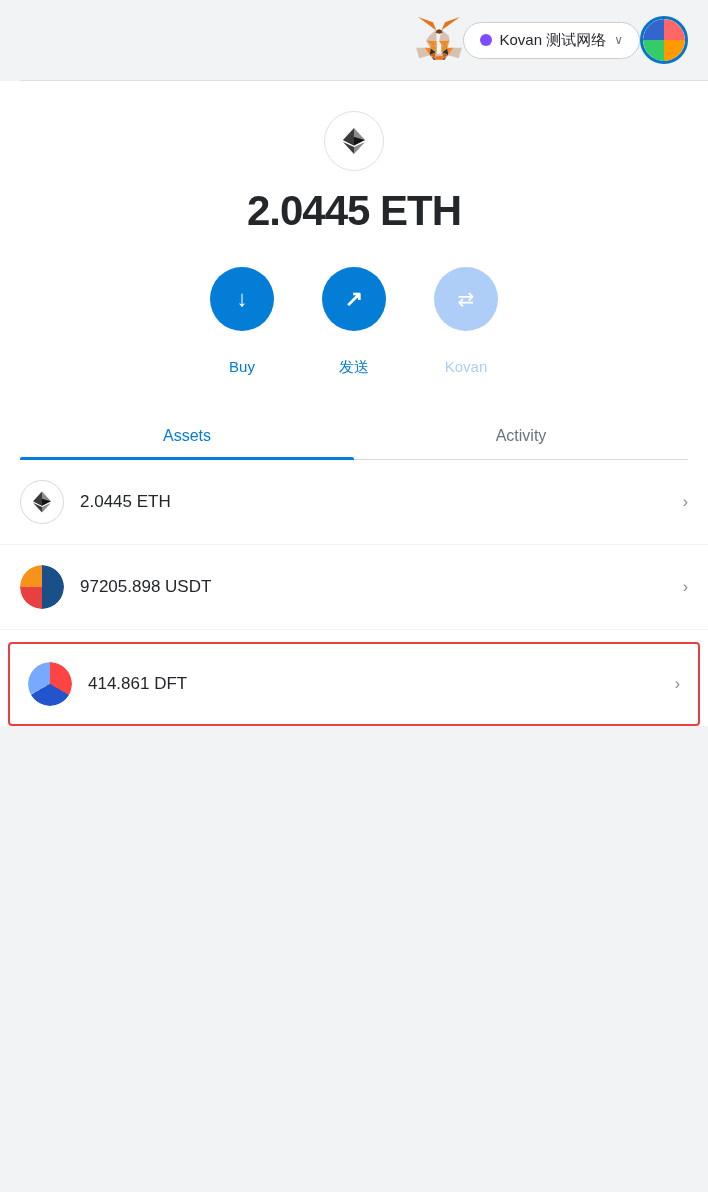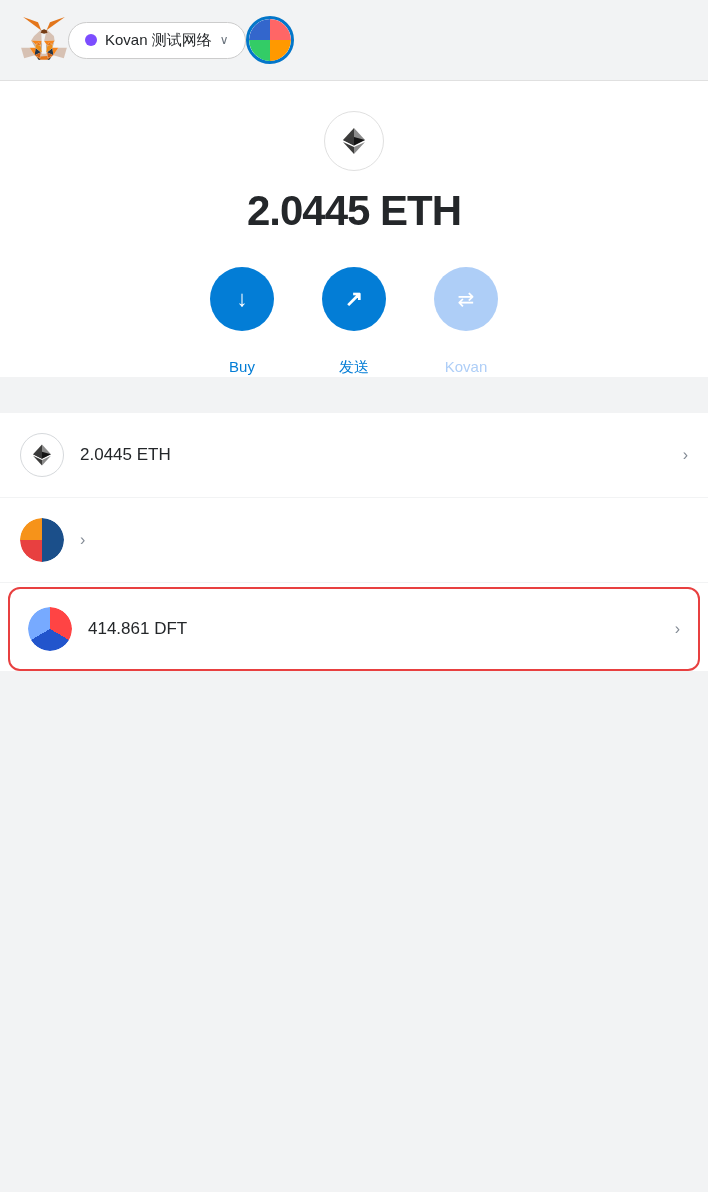--- a/index.html
+++ b/index.html
@@ -8,24 +8,25 @@
       min-height: 1192px;
       font-family: -apple-system, BlinkMacSystemFont, 'Segoe UI', sans-serif;
       background: #f2f3f4;
       overflow-x: hidden;
     }
 
     
     .header {
       display: flex;
       align-items: center;
-      justify-content: flex-start;
+      justify-content: flex-end;
       padding: 14px 20px;
       background: #f2f3f4;
       border-bottom: 1px solid #e0e0e0;
+      margin-left: 20px;
     }
     .network-selector {
       display: flex;
       align-items: center;
       gap: 8px;
       border: 1px solid #ccc;
       border-radius: 20px;
       padding: 8px 16px;
       background: white;
       cursor: pointer;
@@ -168,22 +169,22 @@
     .asset-item {
       display: flex;
       align-items: center;
       padding: 20px 20px;
       border-bottom: 1px solid #f2f3f4;
       cursor: pointer;
       position: relative;
     }
     .asset-item.highlighted {
       border: 2px solid #e84040;
-      border-radius: 12px;
-      margin: 4px 8px;
+      border-radius: 4px;
+      margin: 12px 8px;
       padding: 18px 18px;
     }
     .asset-icon {
       width: 44px;
       height: 44px;
       border-radius: 50%;
       flex-shrink: 0;
       margin-right: 16px;
       overflow: hidden;
       display: flex;
@@ -326,20 +327,24 @@
     </div>
 
     <div class="action-btn-container">
       <div class="action-btn-circle disabled">
         <span class="swap-icon">⇄</span>
       </div>
       <span class="action-btn-label disabled">Kovan</span>
     </div>
   </div>
 
+  <div class="tabs-container">
+    <div class="tab active">Assets</div>
+    <div class="tab">Activity</div>
+  </div>
 
 </div>
 
 <div class="asset-list">
 
   <div class="asset-item">
     <div class="asset-icon eth-circle">
       <svg width="26" height="26" viewBox="0 0 32 32" xmlns="http://www.w3.org/2000/svg">
         <polygon points="16,3 16,20.5 27,15" fill="#8c8c8c"></polygon>
         <polygon points="16,3 5,15 16,20.5" fill="#3c3c3b"></polygon>
@@ -350,20 +355,21 @@
       </svg>
     </div>
     <span class="asset-name">2.0445 ETH</span>
     <span class="asset-chevron">›</span>
   </div>
 
   <div class="asset-item">
     <div class="asset-icon">
       <div class="usdt-circle"></div>
     </div>
+    <span class="asset-name">97205.898 USDT</span>
     <span class="asset-chevron">›</span>
   </div>
 
   <div class="asset-item highlighted">
     <div class="asset-icon">
       <div class="dft-circle"></div>
     </div>
     <span class="asset-name">414.861 DFT</span>
     <span class="asset-chevron">›</span>
   </div>

